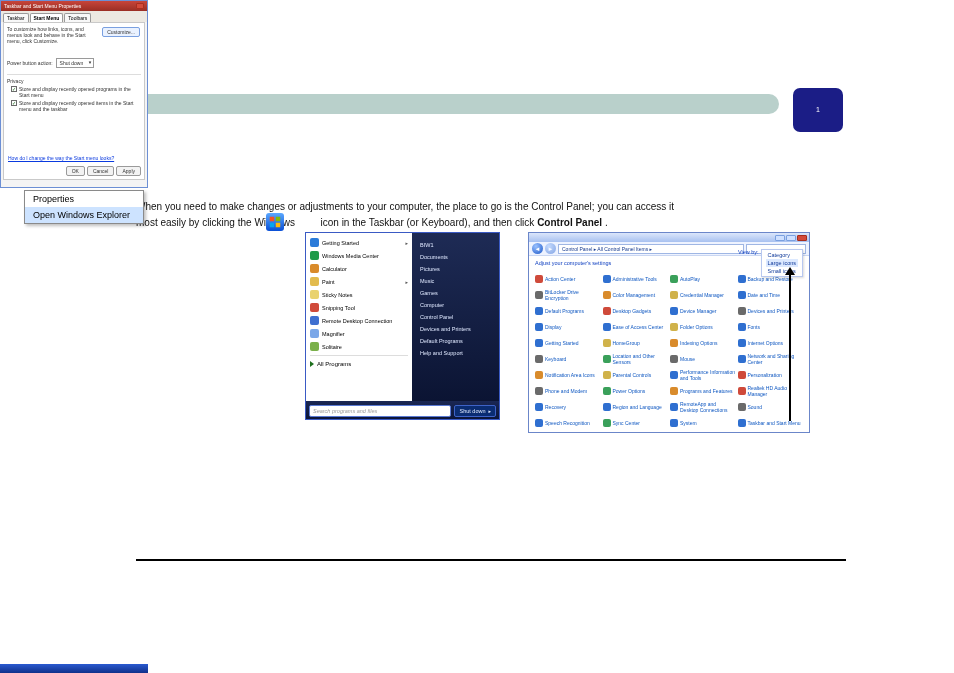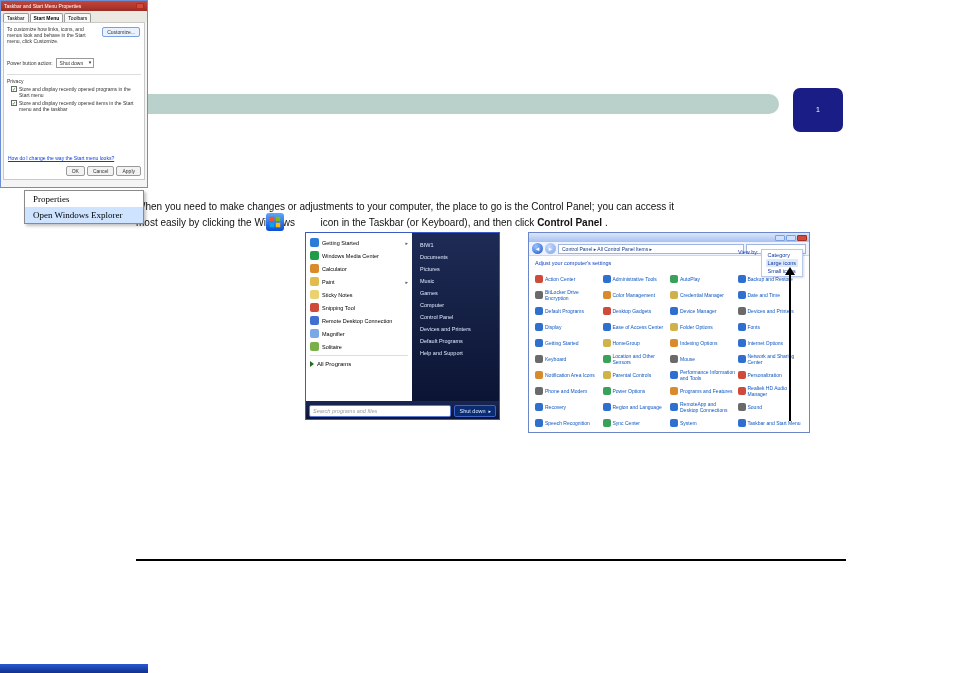--- a/index.html
+++ b/index.html
@@ -179,21 +179,20 @@
   }
 
   .f1-context {
     position: absolute;
     left: 24px; top: 190px;
     width: 120px;
     background: #fff;
     border: 1px solid #8a8a8a;
     font-size: 9px;
     box-shadow: 2px 2px 3px rgba(0,0,0,.25);
-    font-family: Liberation Serif, serif;
   }
   .f1-ctx-item {
     padding: 3px 8px;
   }
   .f1-ctx-item.hi {
     background: #cde3ff;
   }
   .f1-taskbar {
     position: absolute;
     left: 0; bottom: 0;

